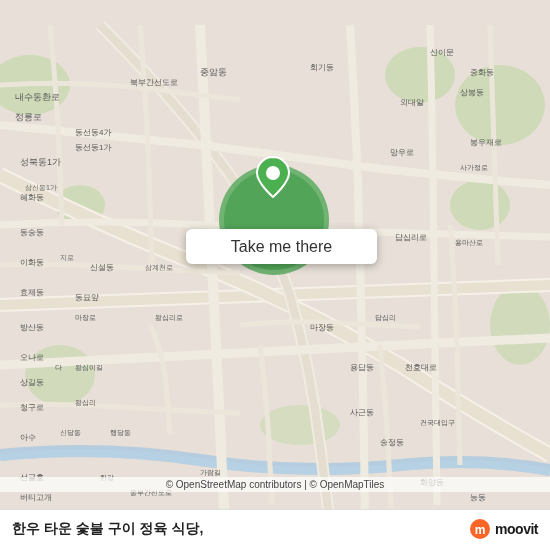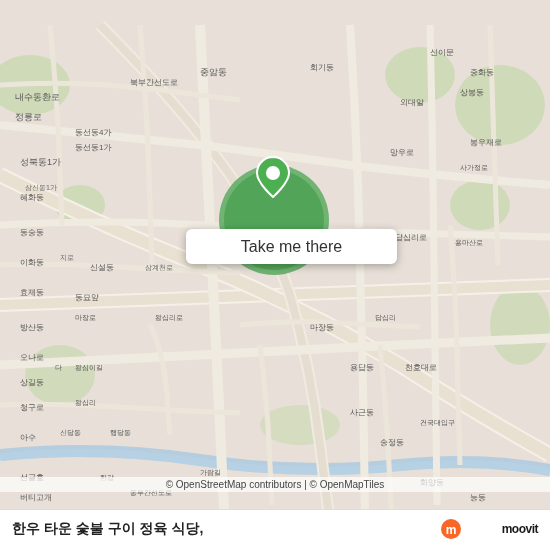--- a/index.html
+++ b/index.html
@@ -24,21 +24,21 @@
       inset: 0;
       width: 100%;
       height: 100%;
     }
 
     
     .take-me-there-btn {
       position: absolute;
       top: 229px;
       left: 186px;
-      width: 211px;
+      width: 191px;
       height: 35px;
       background: white;
       border: none;
       border-radius: 6px;
       font-size: 16px;
       font-weight: 500;
       color: #333;
       cursor: pointer;
       box-shadow: 0 2px 8px rgba(0,0,0,0.3);
       display: flex;
@@ -88,25 +88,24 @@
       color: #666;
     }
 
     .moovit-logo {
       display: flex;
       align-items: center;
       gap: 4px;
     }
 
     .moovit-text {
-      font-size: 12px;
+      font-size: 14px;
       font-weight: bold;
       color: #1a1a1a;
       letter-spacing: -0.5px;
-      margin-left: 36px;
     }
 
     .attribution {
       position: absolute;
       bottom: 58px;
       left: 0;
       right: 0;
       text-align: center;
       font-size: 10px;
       color: #444;

